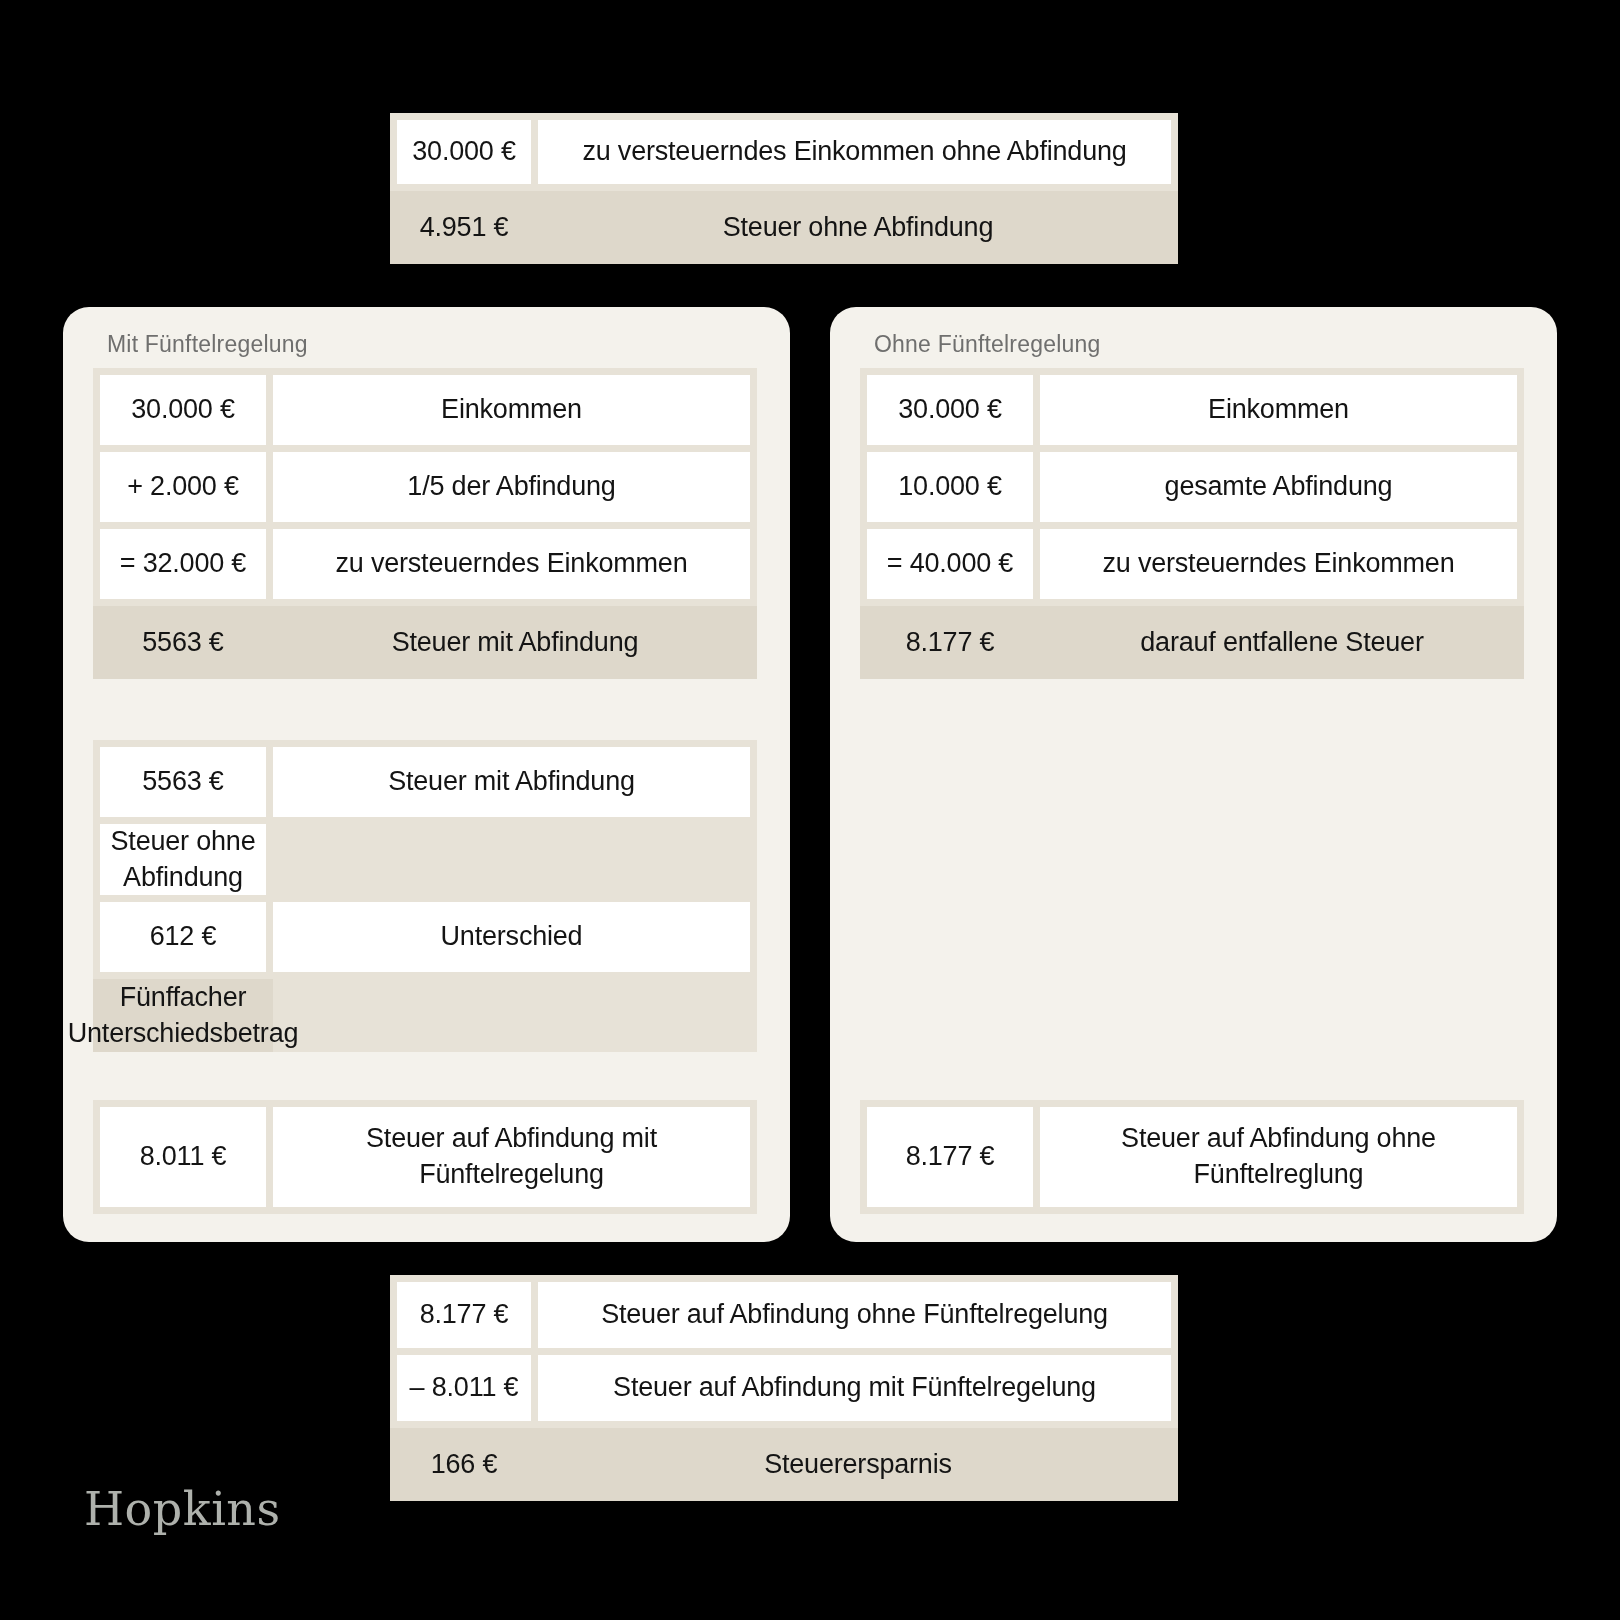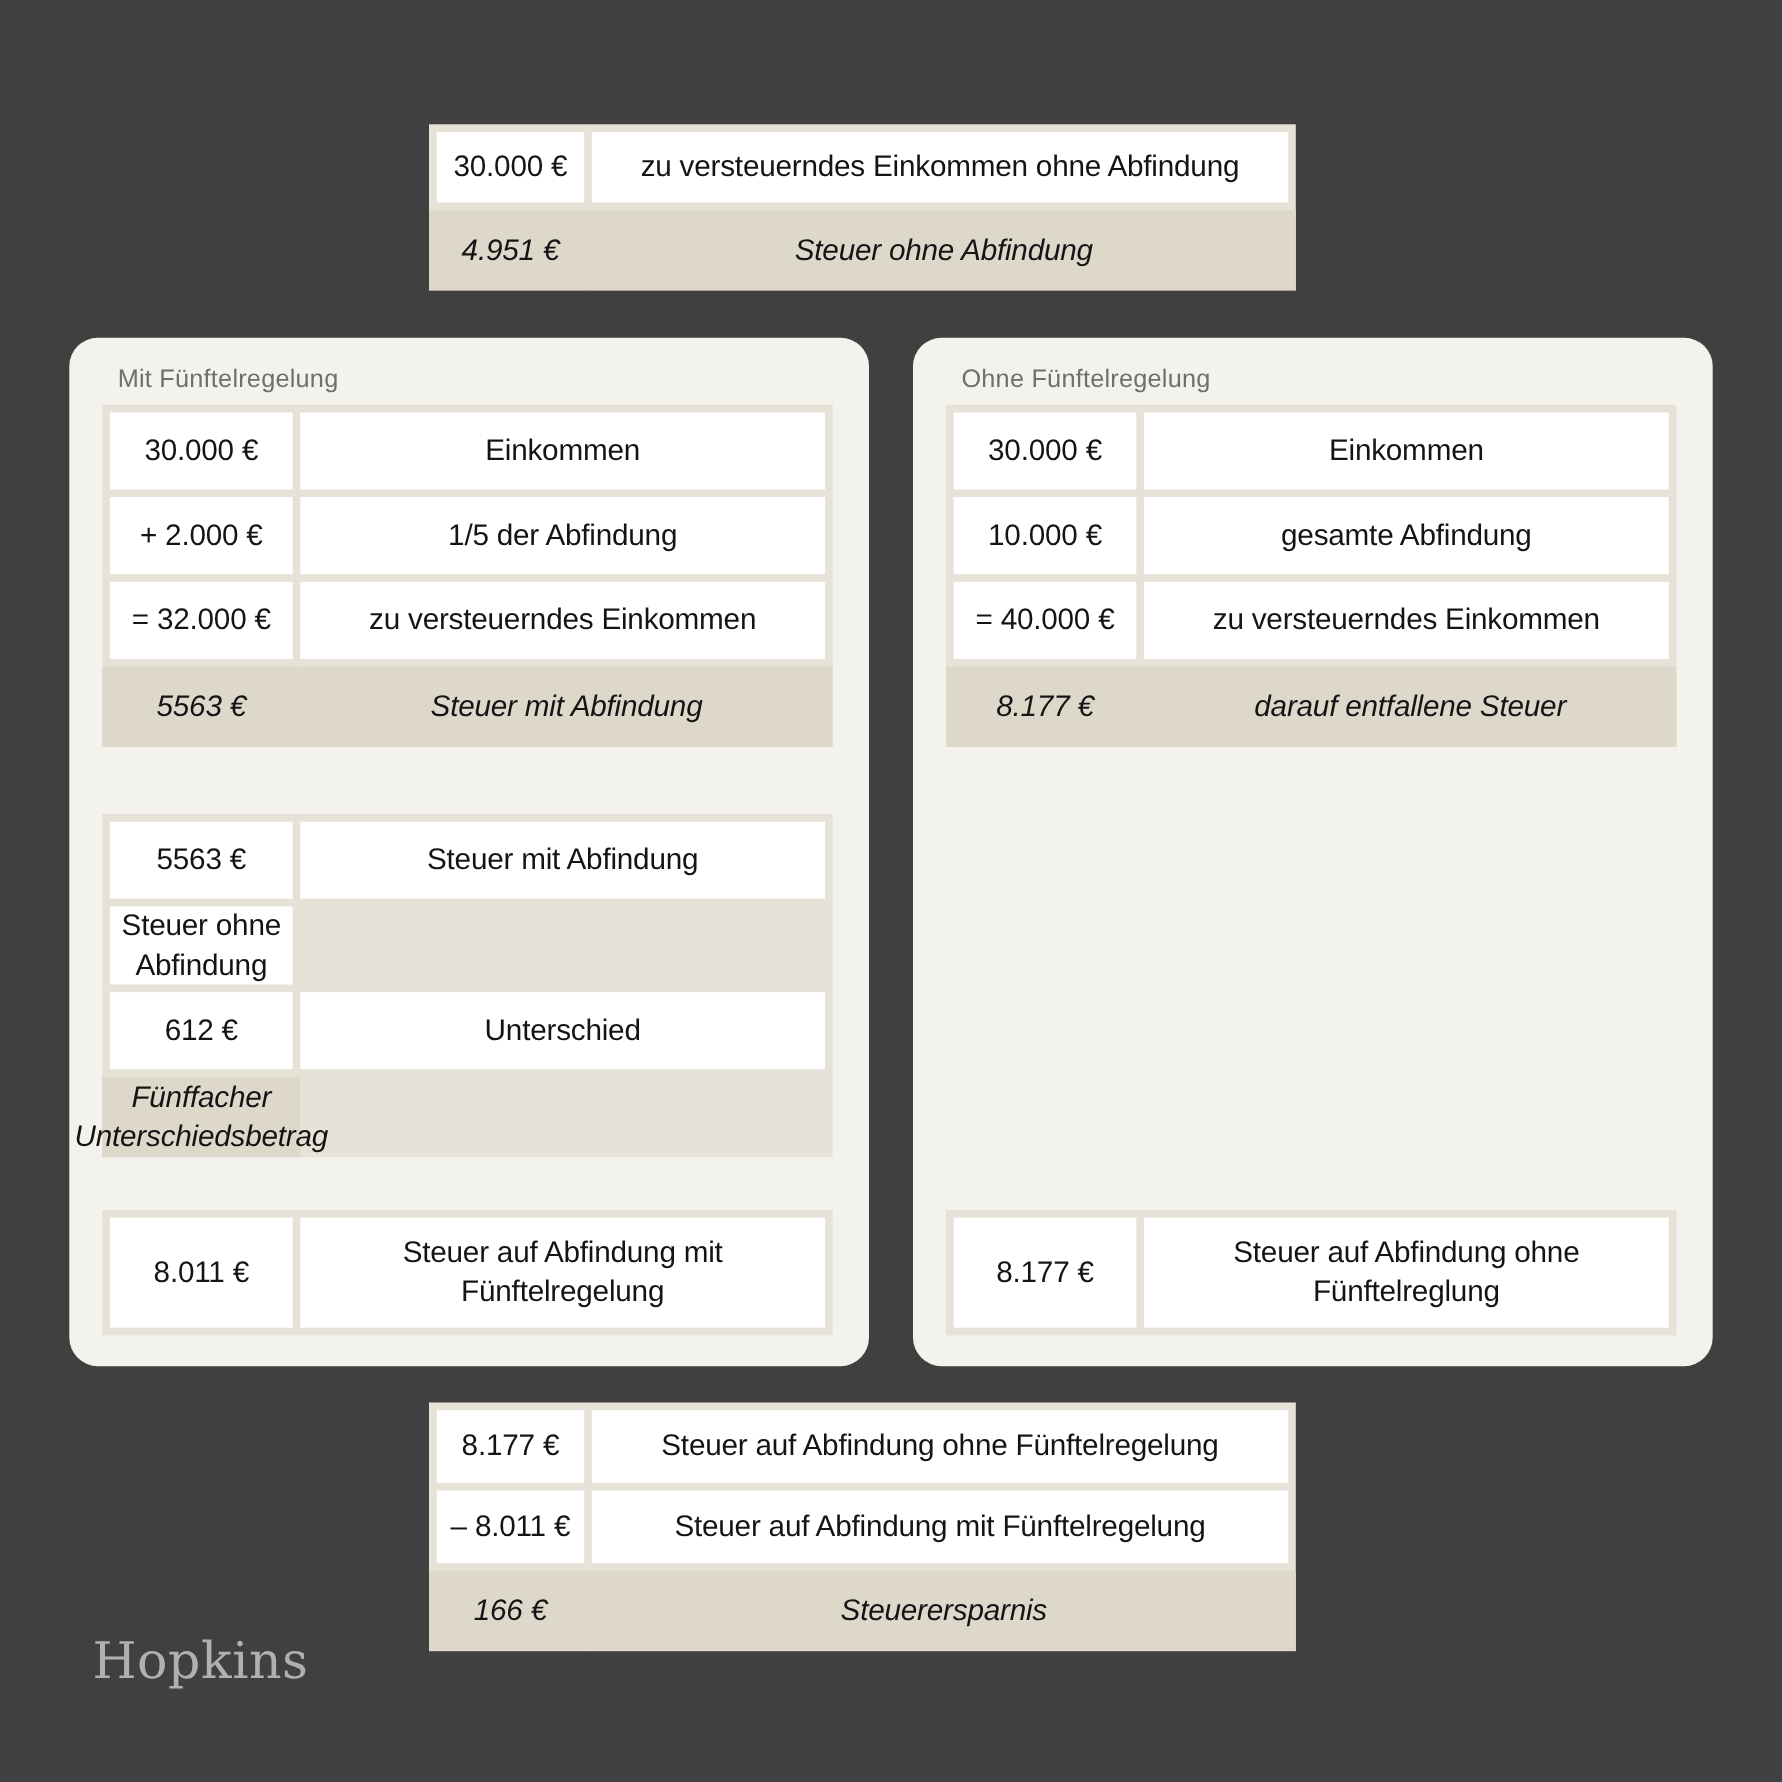--- a/index.html
+++ b/index.html
@@ -1,17 +1,17 @@
 <!DOCTYPE html>
 <html><head>
 <meta charset="utf-8">
 <style>
   html,body{margin:0;padding:0;background:#ffffff;}
   .canvas{
-    position:relative;width:1620px;height:1620px;background:#404040;
+    position:relative;width:1620px;height:1620px;background:#000000;
     font-family:"Liberation Sans","DejaVu Sans",sans-serif;color:#141414;
     overflow:hidden;
   }
   
   .tbl{
     background:#e7e2d7;             
     display:flex;flex-direction:column;gap:7px;
     padding:7px;box-sizing:border-box;
   }
   .tbl.flush{padding-bottom:0;}     
@@ -22,21 +22,21 @@
   .cols-panel.hl{grid-template-columns:180px 1fr;}
   .cols-center.hl{grid-template-columns:148px 1fr;}
   .cell{
     background:#ffffff;display:flex;align-items:center;justify-content:center;
     text-align:center;font-size:27px;letter-spacing:-0.2px;line-height:1.32;
   }
   .row.hl .cell{background:#ded8cb;}
   .r64 .cell{min-height:64px;}
   .r66 .cell{min-height:66px;}
   .r70 .cell{min-height:70px;}
-  .r73 .cell{min-height:73px;font-style:italic;}
+  .r73 .cell{min-height:73px;}
   .r100 .cell{min-height:100px;}
   .pre{white-space:pre-line;}
   
   .panel{
     position:absolute;top:307px;width:727px;height:935px;
     background:#f4f2ec;border-radius:26px;
   }
   .panel-title{
     position:absolute;left:44px;top:24px;
     font-size:23px;color:#6f6f6e;letter-spacing:0.2px;

